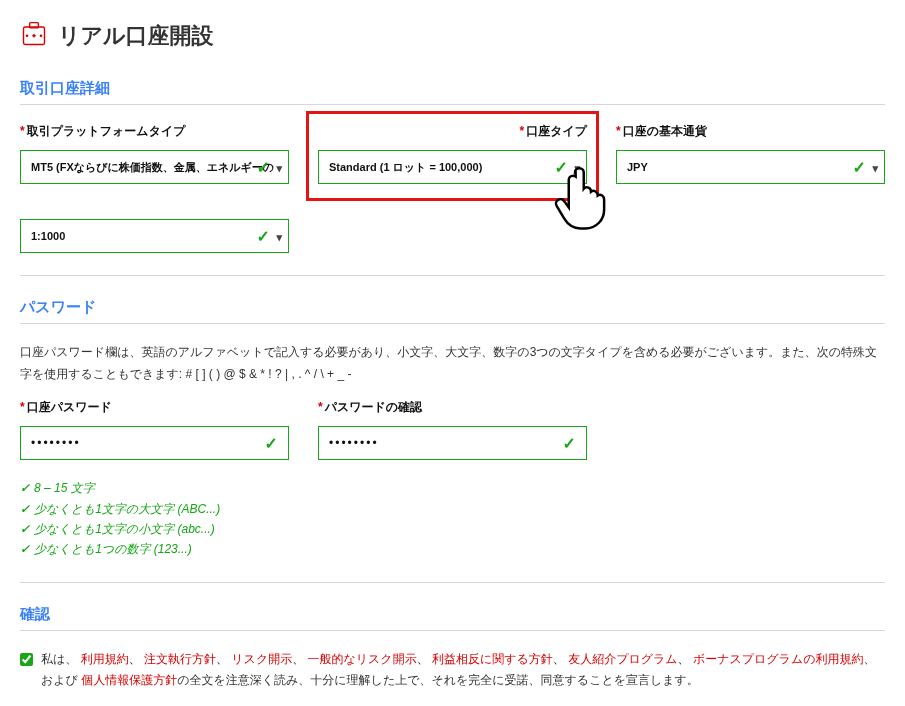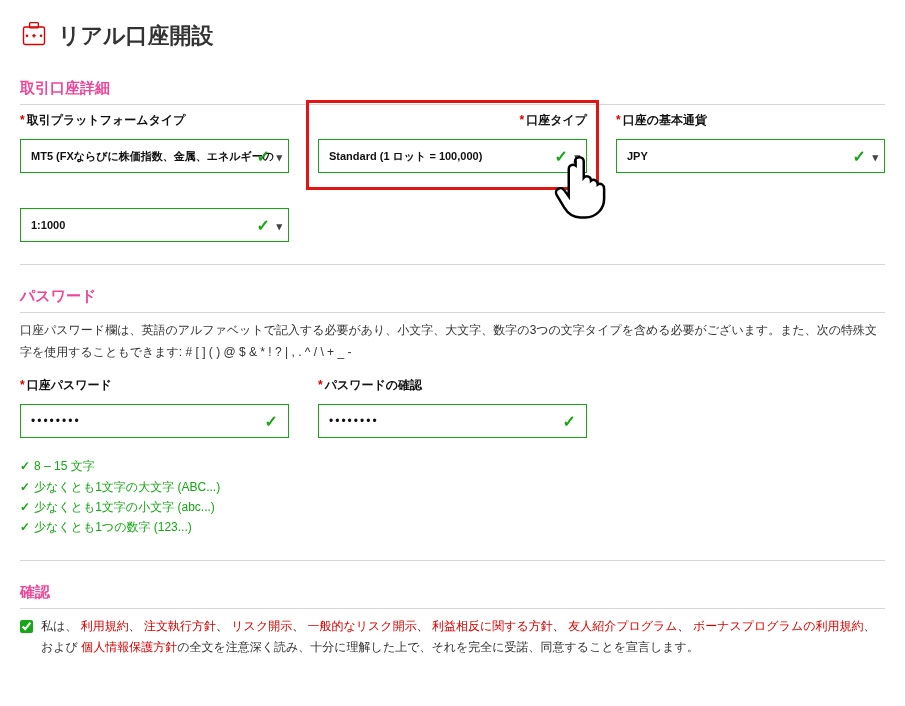--- a/index.html
+++ b/index.html
@@ -28,26 +28,26 @@
   }
   .page-head h1 {
     font-size: 22px;
     font-weight: 700;
     color: #333;
     font-family: Liberation Mono, monospace;
   }
 
   
   .section-heading {
-    color: #ec4899;
+    color: #3b82f6;
     font-size: 15px;
     font-weight: 700;
     border-bottom: 1px solid #d7d7d7;
     padding-bottom: 6px;
-    margin-bottom: 7px;
+    margin-bottom: 18px;
   }
   hr.sep { border: 0; border-top: 1px solid #d7d7d7; margin: 22px 0; }
 
   
   .row {
     display: grid;
     grid-template-columns: 1fr 1fr 1fr;
     gap: 29px;
     margin-bottom: 18px;
   }
@@ -124,20 +124,21 @@
   
   .hint-text {
     font-size: 12px;
     color: #333;
     line-height: 1.8;
     margin-bottom: 14px;
   }
   .pw-reqs {
     list-style: none;
     margin-top: 18px;
+    font-style: italic;
   }
   .pw-reqs li {
     color: #16a616;
     font-size: 12px;
     line-height: 1.7;
   }
   .pw-reqs li::before {
     content: "✓";
     margin-right: 4px;
     font-weight: 700;

